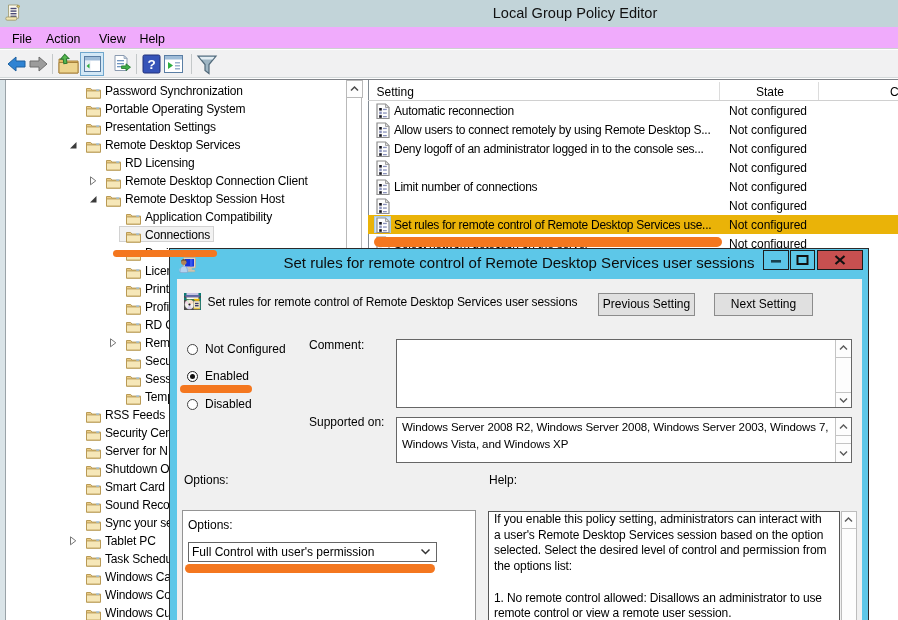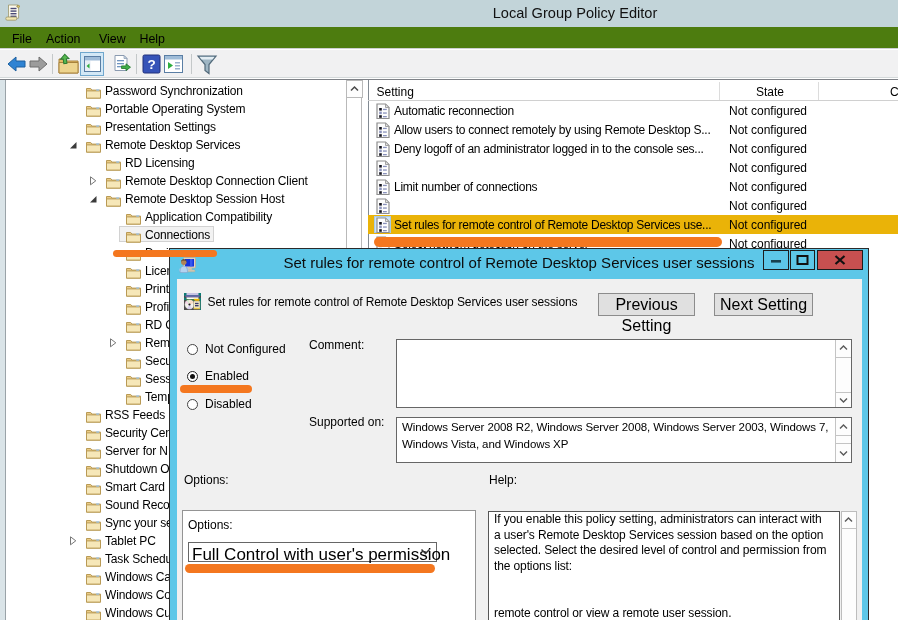--- a/index.html
+++ b/index.html
@@ -1,21 +1,21 @@
 <!DOCTYPE html>
 <html><head><meta charset="utf-8"><style>
 *{margin:0;padding:0;box-sizing:border-box}
 html,body{width:898px;height:620px;overflow:hidden}
 body{font-family:"Liberation Sans",sans-serif;background:#fff;position:relative;color:#000;
 -webkit-font-smoothing:antialiased}
 .abs{position:absolute}
 
 #titlebar{position:absolute;left:0;top:0;width:898px;height:27px;background:#c2d4d9}
 #apptitle{position:absolute;left:400px;top:5px;width:350px;text-align:center;font-size:14.6px;color:#111}
-#menubar{position:absolute;left:0;top:27px;width:898px;height:22px;background:#4d7c0f;font-size:12.4px;border-bottom:1px solid #cdd0d1}
+#menubar{position:absolute;left:0;top:27px;width:898px;height:22px;background:#f0abfc;font-size:12.4px;border-bottom:1px solid #cdd0d1}
 #menubar span{position:absolute;top:5px}
 #toolbar{position:absolute;left:0;top:50px;width:898px;height:28px;background:#f1f1f2;border-bottom:1px solid #d4d9da}
 .tsep{position:absolute;top:4px;width:1px;height:20px;background:#c4c8c9}
 #contentline{position:absolute;left:0;top:79px;width:898px;height:1px;background:#7f8288}
 #leftstrip{position:absolute;left:0;top:80px;width:5px;height:540px;background:#dae4e8}
 #leftborder{position:absolute;left:5px;top:80px;width:1px;height:540px;background:#9aa3a8}
 #treepanel{position:absolute;left:6px;top:80px;width:340px;height:540px;background:#fff;overflow:hidden}
 #treescroll{position:absolute;left:346px;top:80px;width:16px;height:540px;background:#fff;border:1px solid #b9b9b9}
 #vdiv{position:absolute;left:367.5px;top:80px;width:1px;height:540px;background:#828a92}
 #listpanel{position:absolute;left:368.5px;top:80px;width:529.5px;height:540px;background:#fff}
@@ -26,21 +26,21 @@
 .lrow .dico{position:absolute;left:8px;top:2px}
 .lrow .lbl{position:absolute;left:26px;top:3px}
 .lrow .st{position:absolute;left:361px;top:3px;letter-spacing:0}
 .hdrline{position:absolute;left:368px;top:100px;width:530px;height:1px;background:#d0d0d0}
 
 #dlg{position:absolute;left:169px;top:248px;width:700px;height:380px;background:#5dc7e8;border:1px solid #2b2b2b;z-index:50}
 #dlgtitle{position:absolute;left:0;top:0;width:698px;height:30px;text-align:center;font-size:15px;color:#0c0c0c}
 #dlgtitle span{position:relative;top:5px}
 .capbtn{position:absolute;top:1px;height:20px;border:1.6px solid #1c1c1c;text-align:center}
 #dclient{position:absolute;left:7px;top:30px;width:685px;height:349px;background:#f0f0f0}
-.btn{position:absolute;background:#e0e0e0;border:1px solid #8c8c8c;font-size:16px;text-align:center}
+.btn{position:absolute;background:#e0e0e0;border:1px solid #8c8c8c;font-size:12px;text-align:center}
 .tb{position:absolute;background:#fff;border:1px solid #666}
 .radio{position:absolute;width:11px;height:11px;border-radius:50%;border:1px solid #444;background:#fff}
 .lab{position:absolute;font-size:12px;white-space:nowrap}
 .omark{position:absolute;background:#f4771f;z-index:100;border-radius:4px}
 </style></head><body>
 
 <div id="titlebar"></div>
 <svg class="abs" style="left:5px;top:4px" width="16" height="17" viewBox="0 0 16 17">
 <path d="M3.5 1 h9.5 l-1.2 1.5 1.8 1.2 v10.5 h-10z" fill="#fdfbee" stroke="#9a9468" stroke-width="0.8"></path>
 <path d="M13 1 l-1.2 1.5 1.8 1.2 1.4-1.4z" fill="#d9c268" stroke="#9a8a48" stroke-width="0.7"></path>
@@ -636,29 +636,30 @@
         <path d="M2 6.5 L5.5 3 L9 6.5" fill="none" stroke="#595959" stroke-width="1.4"></path>
       </svg>
 <svg class="abs" style="left:661px;top:169px" width="11" height="10" viewBox="0 0 11 10">
         <path d="M2 3.5 L5.5 7 L9 3.5" fill="none" stroke="#595959" stroke-width="1.4"></path>
       </svg>
 <div class="lab" style="left:7px;top:194px">Options:</div>
 <div class="lab" style="left:312px;top:194px">Help:</div>
 <div class="abs" style="left:5px;top:231px;width:294px;height:120px;background:#fff;border:1px solid #949494"></div>
 <div class="lab" style="left:11px;top:239px">Options:</div>
 <div class="tb" style="left:11px;top:263px;width:249px;height:20px"></div>
-<div class="lab" style="left:15px;top:266px;font-size:17px">Full Control with user's permission</div>
+<div class="lab" style="left:15px;top:266px;font-size:12px">Full Control with user's permission</div>
 <svg class="abs" style="left:243px;top:268px" width="11" height="10" viewBox="0 0 11 10">
         <path d="M1.5 2.5 L5.5 6.5 L9.5 2.5" fill="none" stroke="#333" stroke-width="1.5"></path>
       </svg>
 <div class="abs" style="left:311px;top:232px;width:352px;height:118px;background:#fff;border:1px solid #555"></div>
 <div class="lab" style="left:317px;top:233px;font-size:12px;letter-spacing:-0.12px">If you enable this policy setting, administrators can interact with</div>
 <div class="lab" style="left:317px;top:248.7px;font-size:12px;letter-spacing:-0.12px">a user's Remote Desktop Services session based on the option</div>
 <div class="lab" style="left:317px;top:264.4px;font-size:12px;letter-spacing:-0.12px">selected. Select the desired level of control and permission from</div>
 <div class="lab" style="left:317px;top:280.09999999999997px;font-size:12px;letter-spacing:-0.12px">the options list:</div>
+<div class="lab" style="left:317px;top:311.49999999999994px;font-size:12px;letter-spacing:-0.12px">1. No remote control allowed: Disallows an administrator to use</div>
 <div class="lab" style="left:317px;top:327.19999999999993px;font-size:12px;letter-spacing:-0.12px">remote control or view a remote user session.</div>
 <div class="abs" style="left:663.5px;top:232px;width:16px;height:118px;background:#fdfdfd;border:1px solid #bdbdbd"></div>
 <div class="abs" style="left:664px;top:248.5px;width:15px;height:1px;background:#c4c4c4"></div>
 <svg class="abs" style="left:666px;top:236px" width="11" height="10" viewBox="0 0 11 10">
         <path d="M2 6.5 L5.5 3 L9 6.5" fill="none" stroke="#595959" stroke-width="1.4"></path>
       </svg>
 </div>
 </div>
 <div class="omark" style="left:113px;top:250px;width:104px;height:7px"></div>
 <div class="omark" style="left:374px;top:237px;width:348px;height:10px;border-radius:5px"></div>

